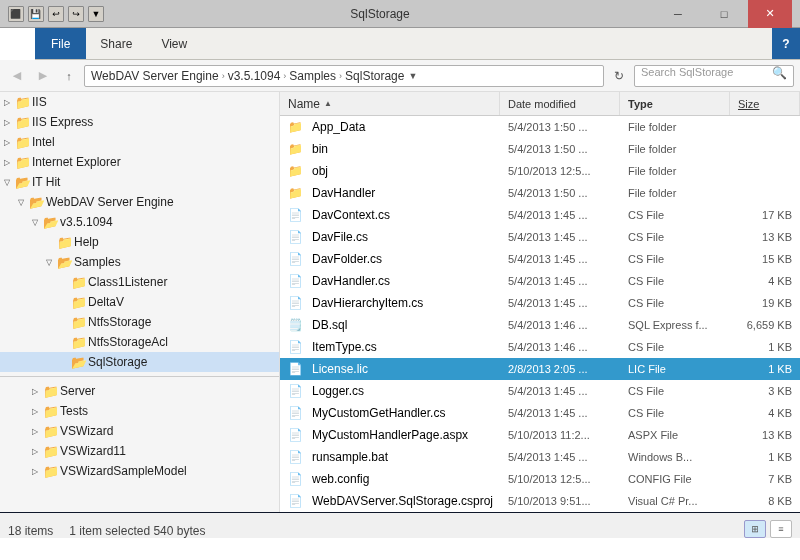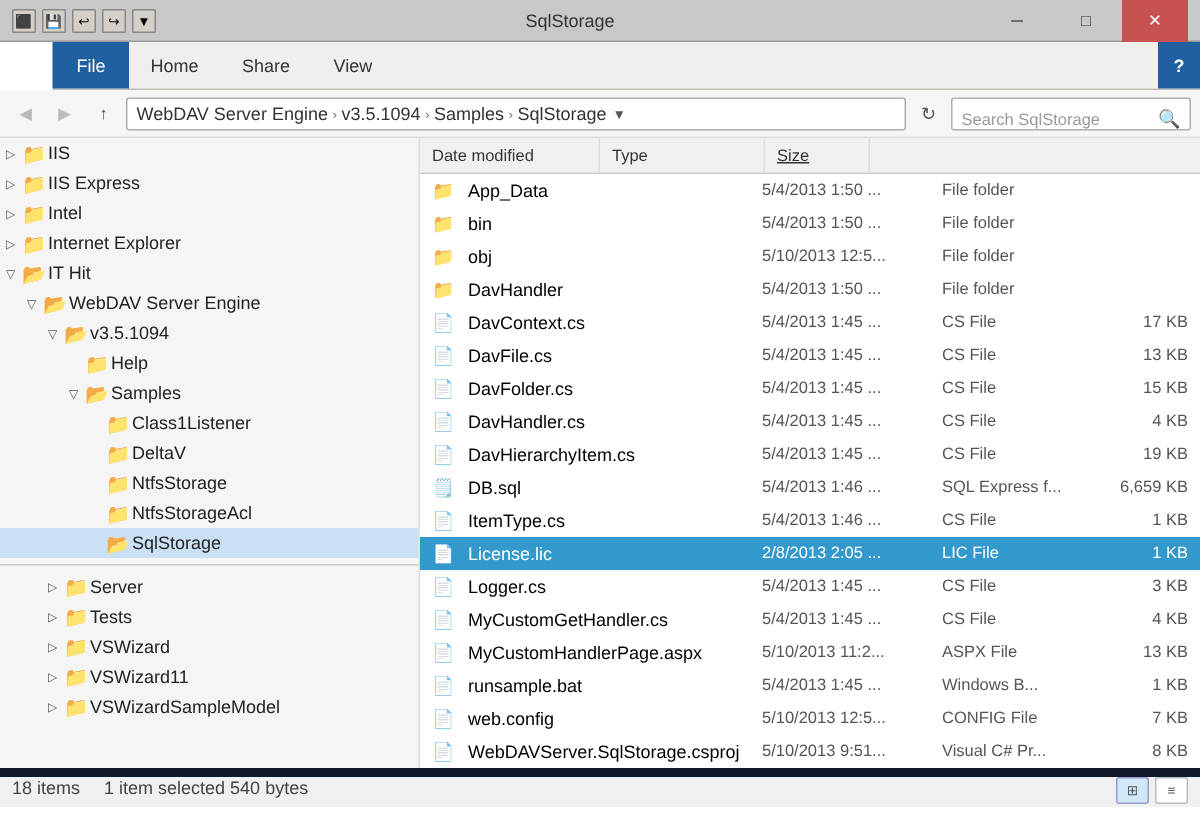--- a/index.html
+++ b/index.html
@@ -84,21 +84,21 @@
       display: flex; align-items: center; padding: 0 6px;
       font-size: 11px; color: #333; border-radius: 2px;
     }
     .address-crumb { color: #333; }
     .address-arrow { color: #777; margin: 0 3px; font-size: 9px; }
     .address-current { color: #333; font-weight: normal; }
     .addr-dropdown { color: #555; margin-left: 4px; font-size: 9px; cursor: pointer; }
     .addr-refresh { width: 22px; height: 22px; display: flex; align-items: center; justify-content: center; cursor: pointer; color: #555; border: 1px solid transparent; border-radius: 2px; }
     .search-box {
       width: 160px; height: 22px; border: 1px solid #b0b0b0; border-radius: 2px;
-      display: flex; align-items: flex-end; padding: 0 6px; background: white;
+      display: flex; align-items: flex-start; padding: 0 6px; background: white;
       font-size: 11px; color: #999;
     }
 
     
     .main-area {
       display: flex;
       height: calc(560px - 28px - 22px - 32px - 32px - 26px);
     }
 
     
@@ -139,21 +139,21 @@
       position: sticky; top: 0; z-index: 1;
       height: 24px;
     }
     .col-header {
       padding: 0 8px; font-size: 11px; color: #333;
       border-right: 1px solid #ddd; height: 100%;
       display: flex; align-items: center; cursor: pointer; user-select: none;
     }
     .col-name { width: 220px; }
     .col-date { width: 120px; }
-    .col-type { width: 110px; }
+    .col-type { width: 110px; font-weight: bold; }
     .col-size { width: 70px; text-decoration: underline; }
     .sort-arrow { margin-left: 4px; font-size: 8px; color: #555; }
 
     .file-row {
       display: flex; align-items: center;
       height: 22px; cursor: pointer; border-bottom: 1px solid transparent;
     }
     .file-row.selected { background: #3399cc; color: white; }
     .file-row.selected .file-name, .file-row.selected .file-date,
     .file-row.selected .file-type, .file-row.selected .file-size { color: white; }
@@ -162,22 +162,22 @@
       text-overflow: ellipsis; height: 100%; display: flex; align-items: center;
     }
     .file-name { width: 220px; gap: 4px; }
     .file-date { width: 120px; color: #555; }
     .file-type { width: 110px; color: #555; }
     .file-size { width: 70px; color: #555; justify-content: flex-end; }
     .file-icon { width: 16px; height: 16px; display: flex; align-items: center; justify-content: center; margin-right: 4px; flex-shrink: 0; }
 
     
     .statusbar {
-      background: #f0f0f0; border-top: 6px solid #0f172a;
-      height: 26px; display: flex; align-items: flex-start;
+      background: #f0f0f0; border-top: 1px solid #0f172a;
+      height: 26px; display: flex; align-items: flex-end;
       padding: 0 8px; justify-content: space-between;
     }
     .statusbar-left { display: flex; gap: 16px; font-size: 11px; color: #444; }
     .statusbar-right { display: flex; gap: 4px; }
     .view-btn {
       width: 22px; height: 18px; border: 1px solid #bbb; border-radius: 2px;
       display: flex; align-items: center; justify-content: center;
       cursor: pointer; background: white; font-size: 9px; color: #555;
     }
     .view-btn.active { background: #d0e8f8; border-color: #99c; }
@@ -212,21 +212,20 @@
   <div class="titlebar-title">SqlStorage</div>
   <div class="titlebar-icons">
     <div class="title-btn minimize">─</div>
     <div class="title-btn maximize">□</div>
     <div class="title-btn close">✕</div>
   </div>
 </div>
 
 <div class="ribbon">
   <div class="ribbon-file">File</div>
-  <div class="ribbon-tab">Home</div>
   <div class="ribbon-tab">Share</div>
   <div class="ribbon-tab">View</div>
   <div class="ribbon-help">?</div>
 </div>
 
 <div class="addressbar">
   <div class="nav-btn disabled">◀</div>
   <div class="nav-btn disabled">▶</div>
   <div class="nav-btn">↑</div>
   <div class="address-path">
@@ -380,20 +379,24 @@
       <div class="tree-expand">▷</div>
       <div class="tree-icon">
           <span class="ico-folder"></span>
         </div>
       <span class="tree-label">VSWizardSampleModel</span>
     </div>
   </div>
 
   <div class="filelist">
     <div class="filelist-header">
+      <div class="col-header col-name">
+        <span>Name</span>
+        <span class="sort-arrow">▲</span>
+      </div>
       <div class="col-header col-date">Date modified</div>
       <div class="col-header col-type">Type</div>
       <div class="col-header col-size">Size</div>
     </div>
 
     <div id="file-rows">
         <div class="file-row">
     <div class="file-cell file-name">
       <span class="file-icon" style="color:#d4a820;">📁</span>
       <span>App_Data</span>

